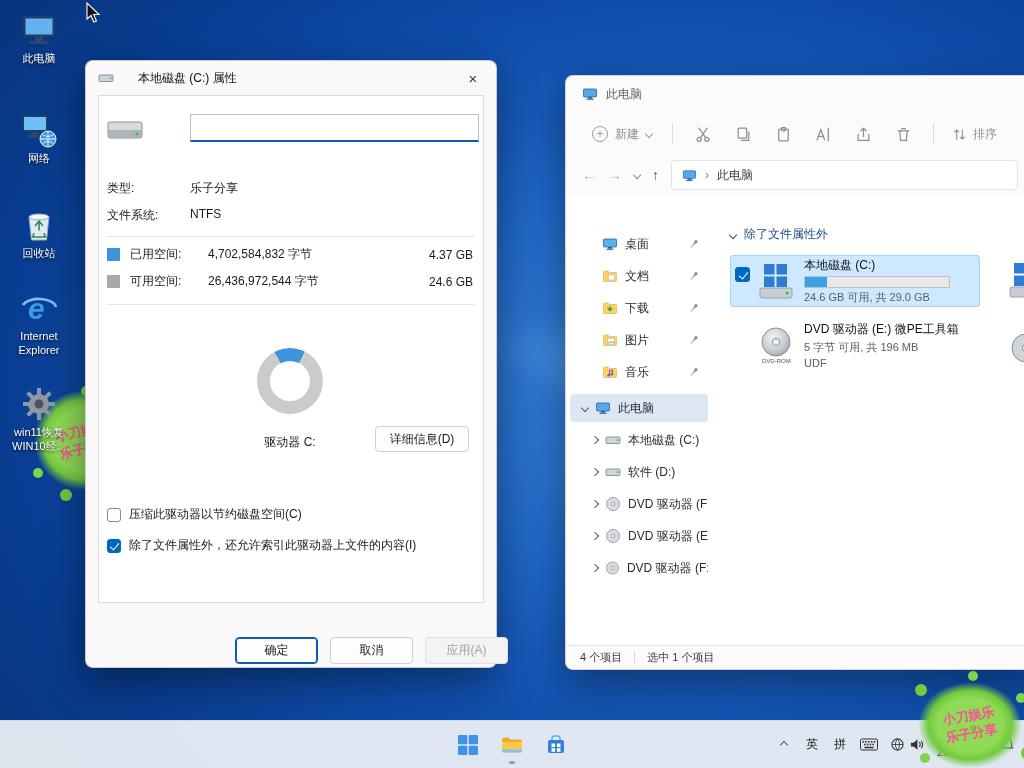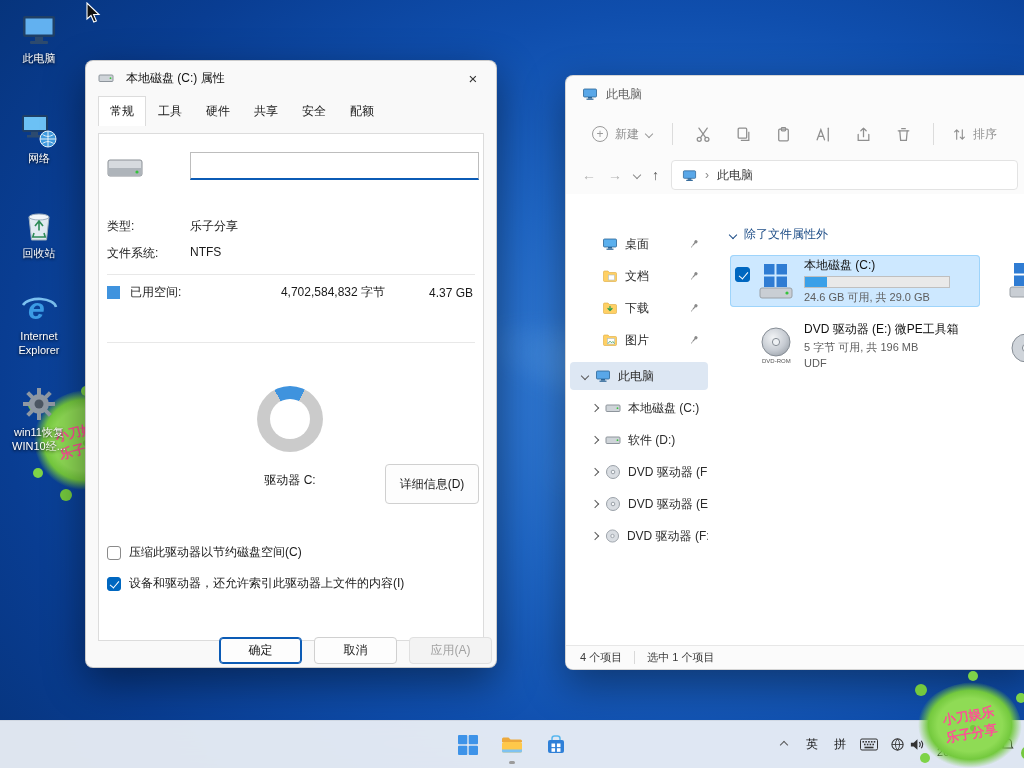--- a/index.html
+++ b/index.html
@@ -33,47 +33,47 @@
   .stamp-br .txt{transform:rotate(-10deg)}
   
   .chev{display:inline-block;width:6px;height:6px;border-right:1.4px solid #5a5a5a;border-bottom:1.4px solid #5a5a5a;flex:none}
   .chev.down{transform:rotate(45deg)}
   .chev.right{transform:rotate(-45deg)}
   .chev.up{transform:rotate(-135deg)}
   
   .dialog{position:absolute;left:85px;top:60px;width:412px;height:608px;background:#f9f9f9;border-radius:8px;
     box-shadow:0 14px 42px rgba(0,0,0,.45);z-index:20;border:1px solid rgba(0,0,0,.18)}
   .dlg-title{height:34px;display:flex;align-items:center;padding-left:12px}
-  .dlg-title .ttl{margin-left:12px;font-size:12px;color:#111}
+  .dlg-title .ttl{margin-left:24px;font-size:12px;color:#111}
   .dlg-close{position:absolute;right:0;top:0;width:46px;height:34px;border:none;background:transparent;font-size:15px;color:#333;border-radius:0 8px 0 0;cursor:pointer}
   .tabs{display:flex;padding:0 12px;position:relative;z-index:2}
   .tab{padding:6px 11px;font-size:12px;color:#1a1a1a;border:1px solid transparent;border-bottom:none;position:relative;top:1px;background:transparent;cursor:pointer}
   .tab.active{background:#fff;border-color:#dcdcdc}
-  .tab-page{position:relative;margin:8px 12px;height:508px;background:#fff;border:1px solid #dcdcdc}
+  .tab-page{position:relative;margin:0 12px;height:508px;background:#fff;border:1px solid #dcdcdc}
   .drv-ico{position:absolute;left:8px;top:22px}
   .vol-input{position:absolute;left:91px;top:18px;width:289px;height:28px;border:1px solid #bdbdbd;border-bottom:2px solid #0b5bb5;padding:0 6px;font:inherit;outline:none;background:#fff}
   .frow{position:absolute;left:8px;display:flex;font-size:12px}
   .frow .fl{width:83px}
   .sep{position:absolute;left:8px;right:8px;height:1px;background:#e8e8e8}
   .urow{position:absolute;left:8px;right:10px;display:flex;align-items:center;font-size:12px}
   .urow .sq{width:13px;height:13px;margin-right:10px;flex:none}
   .urow .lab{width:78px}
   .urow.cap .lab{width:101px}
-  .urow .bytes{flex:1;text-align:right}
+  .urow .bytes{flex:1;text-align:left}
   .urow .gb{width:88px;text-align:right}
   .donut{position:absolute;left:158px;top:252px;width:66px;height:66px;border-radius:50%;display:flex;align-items:center;justify-content:center}
   .donut .hole{width:40px;height:40px;border-radius:50%;background:#fff}
   .drive-cap{position:absolute;left:120px;top:338px;width:142px;text-align:center}
   .btn{font:inherit;background:#fdfdfd;border:1px solid #d0d0d0;border-radius:4px;cursor:pointer;color:#1a1a1a}
-  .details-btn{position:absolute;left:286px;top:330px;width:94px;height:40px}
+  .details-btn{position:absolute;left:276px;top:330px;width:94px;height:26px}
   .cbrow{position:absolute;left:8px;display:flex;align-items:center;gap:8px;font-size:12px}
   .cb{width:14px;height:14px;border:1px solid #8a8a8a;border-radius:3px;background:#fff;position:relative;flex:none}
   .cb.checked{background:#0067c0;border-color:#0067c0}
   .cb.checked::after{content:"";position:absolute;left:4px;top:1px;width:4px;height:8px;border-right:1.6px solid #fff;border-bottom:1.6px solid #fff;transform:rotate(40deg)}
-  .dlg-btns{position:absolute;left:0;top:576px;width:100%;height:27px}
+  .dlg-btns{position:absolute;left:16px;top:576px;width:100%;height:27px}
   .dlg-btns .btn{position:absolute;width:83px;height:27px}
   .btn-ok{left:133px;border-color:#0b5bb5;box-shadow:inset 0 0 0 1px #0b5bb5}
   .btn-cancel{left:228px}
   .btn-apply{left:323px;color:#a2a2a2;background:#f3f3f3;border-color:#e0e0e0;cursor:default}
   
   .explorer{position:absolute;left:565px;top:75px;width:470px;height:595px;background:#fbfbfb;border-radius:8px;
     box-shadow:0 14px 42px rgba(0,0,0,.4);z-index:15;border:1px solid rgba(0,0,0,.15);overflow:hidden}
   .ex-title{height:36px;display:flex;align-items:center;padding-left:16px;color:#5f5f5f}
   .ex-title .ttl{margin-left:8px;font-size:12px}
   .ex-toolbar{height:44px;display:flex;align-items:center;padding:0 16px;gap:0;color:#8f8f8f}
@@ -200,28 +200,20 @@
 
 <div class="dialog">
   <div class="dlg-title">
     <svg width="16" height="16" viewBox="0 0 16 16">
         <rect x="1" y="5" width="14" height="6.5" rx="1" fill="#cfd4d9" stroke="#8e959c"></rect>
         <circle cx="12.5" cy="8.2" r="0.9" fill="#35c43b"></circle>
       </svg>
     <span class="ttl">本地磁盘 (C:) 属性</span>
     <button class="dlg-close">×</button>
   </div>
-  <div class="tabs">
-    <span class="tab active">常规</span>
-    <span class="tab">工具</span>
-    <span class="tab">硬件</span>
-    <span class="tab">共享</span>
-    <span class="tab">安全</span>
-    <span class="tab">配额</span>
-  </div>
   <div class="tab-page">
     <svg class="drv-ico" width="36" height="26" viewBox="0 0 36 26">
         <rect x="1" y="4" width="34" height="16" rx="2" fill="#d6dade" stroke="#8b9096"></rect>
         <rect x="1.5" y="12" width="33" height="7.5" fill="#aeb4ba"></rect>
         <circle cx="30" cy="16" r="1.6" fill="#35c43b"></circle>
       </svg>
     <input class="vol-input" value="" style="">
     <div class="frow" style="top:84px">
       <span class="fl">类型:</span>
       <span>乐子分享</span>
@@ -230,33 +222,39 @@
       <span class="fl">文件系统:</span>
       <span>NTFS</span>
     </div>
     <div class="sep" style="top:140px"></div>
     <div class="urow" style="top:150px">
       <span class="sq" style="background: rgb(63, 147, 222);"></span>
       <span class="lab">已用空间:</span>
       <span class="bytes">4,702,584,832 字节</span>
       <span class="gb">4.37 GB</span>
     </div>
+    <div class="urow" style="top:177px">
+      <span class="sq" style="background: rgb(169, 169, 169);"></span>
+      <span class="lab">可用空间:</span>
+      <span class="bytes">26,436,972,544 字节</span>
+      <span class="gb">24.6 GB</span>
+    </div>
     <div class="sep" style="top:208px"></div>
     <div class="donut" style="background: conic-gradient(from -28deg, rgb(63, 147, 222) 0%, rgb(63, 147, 222) 15.1%, rgb(203, 203, 203) 15.1%, rgb(203, 203, 203) 100%);">
         <div class="hole"></div>
       </div>
     <div class="drive-cap">驱动器 C:</div>
     <button class="btn details-btn">详细信息(D)</button>
     <div class="cbrow" style="top:410px">
       <span class="cb"></span>
       <span>压缩此驱动器以节约磁盘空间(C)</span>
     </div>
     <div class="cbrow" style="top:441px">
       <span class="cb checked"></span>
-      <span>设备和驱动器，还允许索引此驱动器上文件的内容(I)</span>
+      <span>除了文件属性外，还允许索引此驱动器上文件的内容(I)</span>
     </div>
   </div>
   <div class="dlg-btns">
     <button class="btn btn-ok">确定</button>
     <button class="btn btn-cancel">取消</button>
     <button class="btn btn-apply">应用(A)</button>
   </div>
 </div>
 
 <div class="explorer">
@@ -381,20 +379,36 @@
             </g>
           </svg>
       </div>
       <div class="srow q">
         <svg width="16" height="16" viewBox="0 0 16 16">
             <path d="M1.5 4 q0-1 1-1 h3.5 l1.3 1.5 h6.2 q1 0 1 1 v7 q0 1-1 1 h-11 q-1 0-1-1 z" fill="#ffd064" stroke="#dca93e" stroke-width="0.6"></path>
             <rect x="5.5" y="6.5" width="7" height="5.5" fill="#fff" stroke="#a9bccd" stroke-width="0.6"></rect>
             <path d="M6 11.5 l2 -2.3 1.6 1.6 1.3 -1.3 1.6 2" fill="none" stroke="#4aa563" stroke-width="0.9"></path>
           </svg>
         <span class="slabel">图片</span>
+        <svg class="pin" width="12" height="12" viewBox="0 0 16 16">
+            <g transform="rotate(40 8 8)" fill="#8a8a8a">
+              <circle cx="8" cy="4" r="2.2"></circle>
+              <rect x="7.2" y="4" width="1.6" height="6"></rect>
+              <rect x="7.6" y="10" width="0.8" height="4"></rect>
+            </g>
+          </svg>
+      </div>
+      <div class="srow q">
+        <svg width="16" height="16" viewBox="0 0 16 16">
+            <path d="M1.5 4 q0-1 1-1 h3.5 l1.3 1.5 h6.2 q1 0 1 1 v7 q0 1-1 1 h-11 q-1 0-1-1 z" fill="#ffd064" stroke="#dca93e" stroke-width="0.6"></path>
+            <path d="M10.5 6 v4.2 M10.5 6 l-3 0.8 v4.2" stroke="#7a4fd3" fill="none" stroke-width="1.1"></path>
+            <circle cx="6.6" cy="11.2" r="1.2" fill="#7a4fd3"></circle>
+            <circle cx="9.6" cy="10.4" r="1.2" fill="#7a4fd3"></circle>
+          </svg>
+        <span class="slabel">音乐</span>
         <svg class="pin" width="12" height="12" viewBox="0 0 16 16">
             <g transform="rotate(40 8 8)" fill="#8a8a8a">
               <circle cx="8" cy="4" r="2.2"></circle>
               <rect x="7.2" y="4" width="1.6" height="6"></rect>
               <rect x="7.6" y="10" width="0.8" height="4"></rect>
             </g>
           </svg>
       </div>
       <div class="srow selected thispc">
         <span class="chev down"></span>

